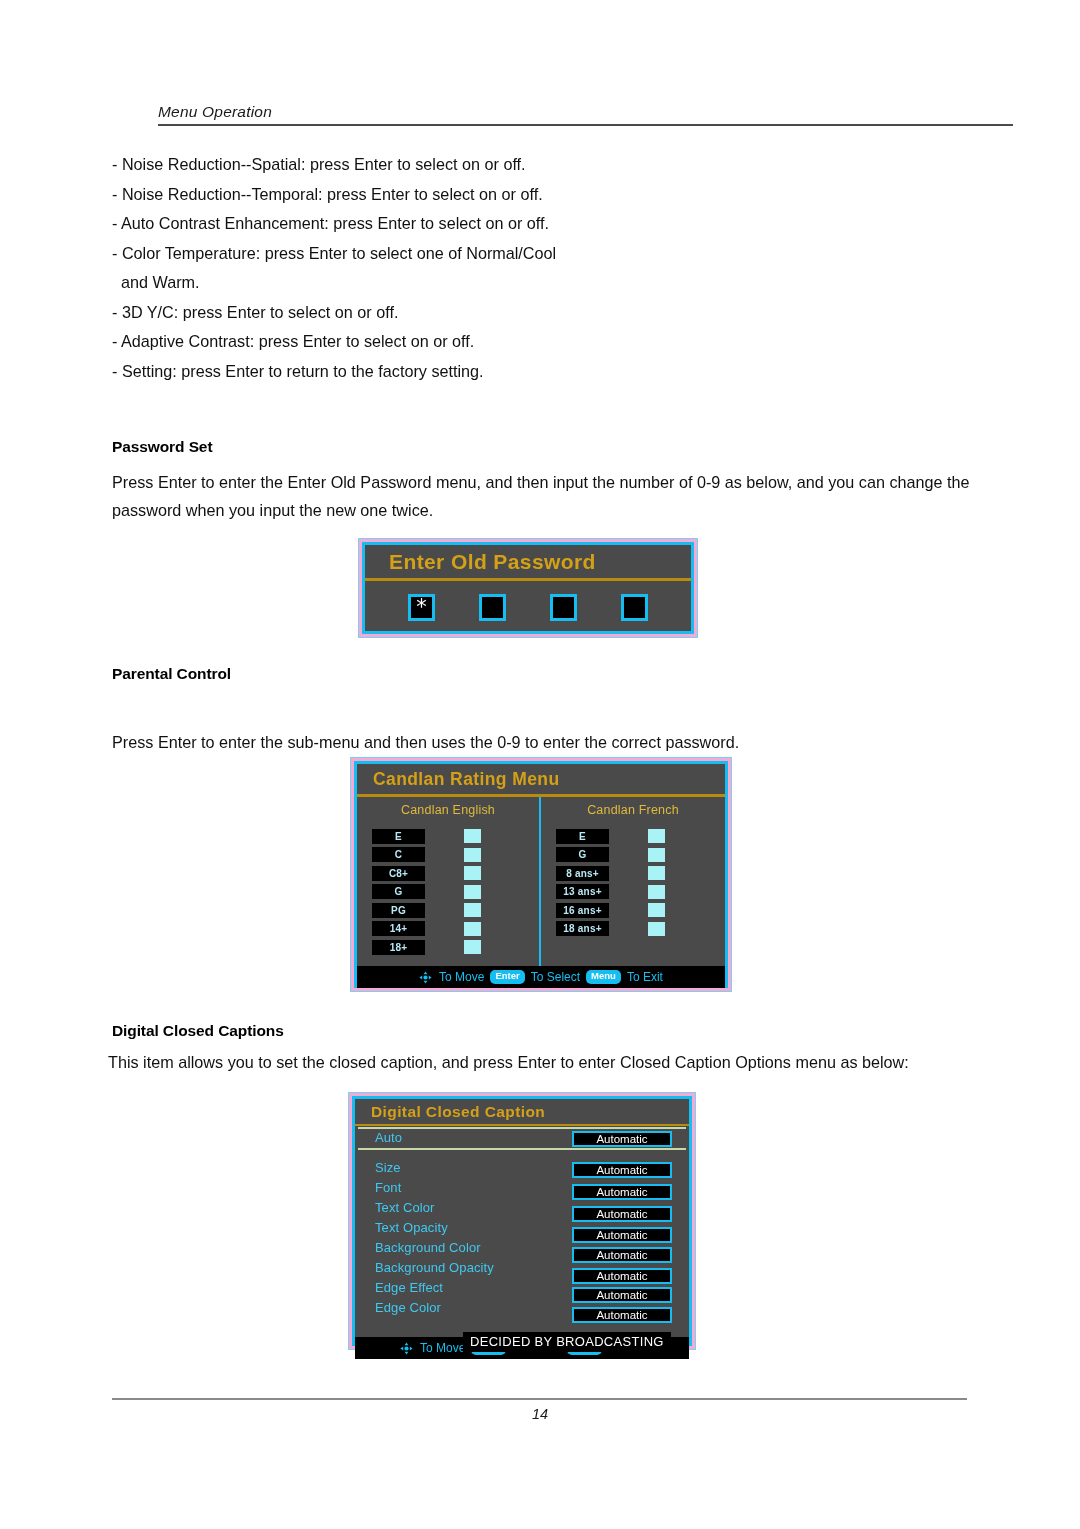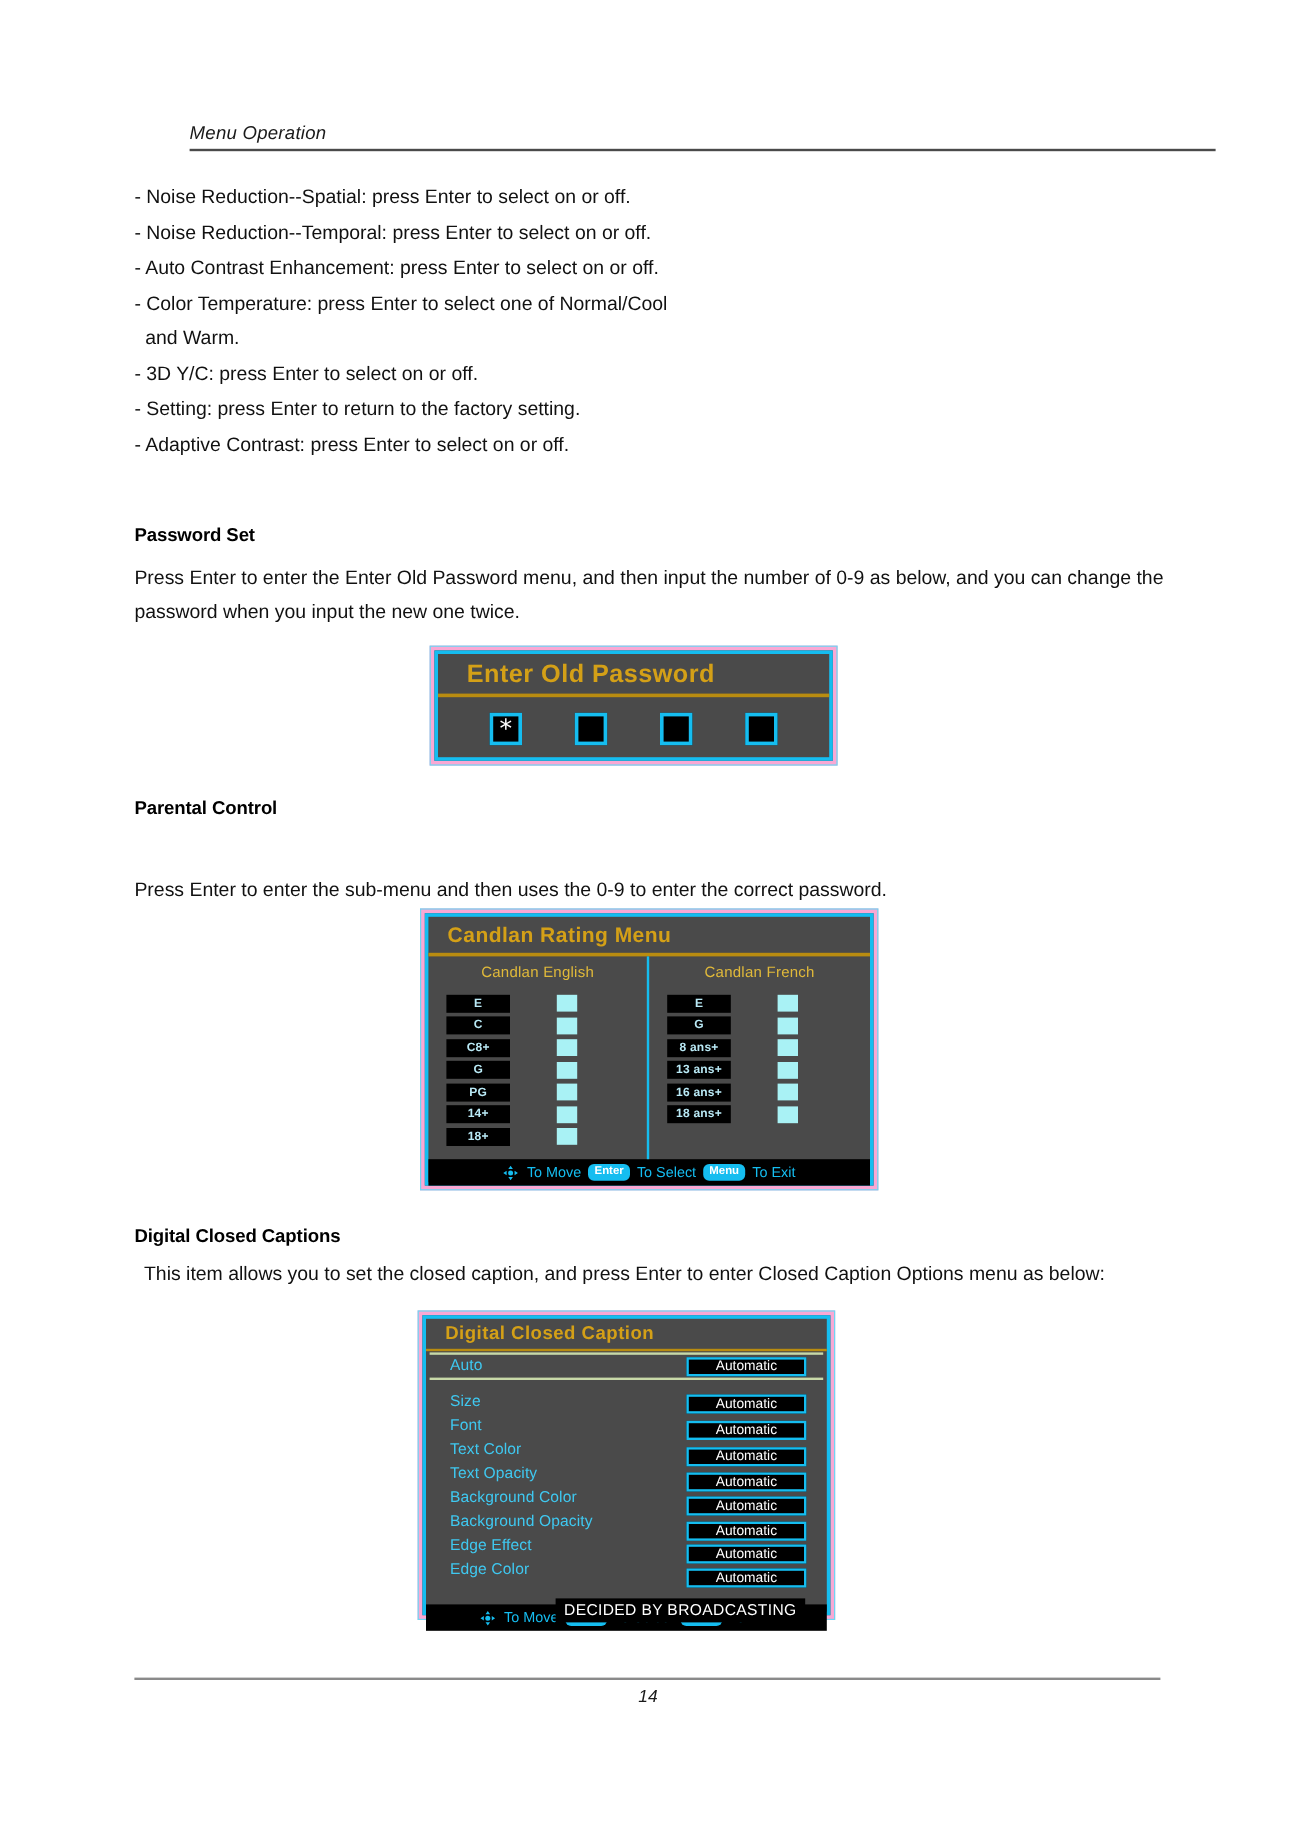--- a/index.html
+++ b/index.html
@@ -65,21 +65,21 @@
     line-height: 28px;
     color: #111;
     width: 860px;
   }
 
   #head-password { left: 112px; top: 438px; }
   #para-password { left: 112px; top: 468px; }
   #head-parental { left: 112px; top: 665px; }
   #para-parental { left: 112px; top: 728px; }
   #head-dcc      { left: 112px; top: 1022px; }
-  #para-dcc      { left: 120px; top: 1048px; }
+  #para-dcc      { left: 108px; top: 1048px; }
 
   
   .osd-outer {
     position: absolute;
     background: #f9a8d4;
     padding: 3px;
     border: 1px solid #6fd6f2;
   }
   .osd-frame {
     border: 3px solid #15bdf0;
@@ -277,22 +277,22 @@
     <div class="header-rule"></div>
   </div>
 
   <div class="bullets">
     <div class="bullet">- Noise Reduction--Spatial: press Enter to select on or off.</div>
     <div class="bullet">- Noise Reduction--Temporal: press Enter to select on or off.</div>
     <div class="bullet">- Auto Contrast Enhancement: press Enter to select on or off.</div>
     <div class="bullet">- Color Temperature: press Enter to select one of Normal/Cool</div>
     <div class="bullet cont">and Warm.</div>
     <div class="bullet">- 3D Y/C: press Enter to select on or off.</div>
+    <div class="bullet">- Adaptive Contrast: press Enter to select on or off.</div>
     <div class="bullet">- Setting: press Enter to return to the factory setting.</div>
-    <div class="bullet">- Adaptive Contrast: press Enter to select on or off.</div>
   </div>
 
   <div class="section-head" id="head-password">Password Set</div>
   <div class="para" id="para-password">Press Enter to enter the Enter Old Password menu, and then input the number of 0-9 as below, and you can change the password when you input the new one twice.</div>
 
   <div class="osd-outer" id="osd-password">
     <div class="osd-frame">
       <div class="osd-title">Enter Old Password</div>
       <div class="pw-row">
         <div class="pw-box">*</div>

